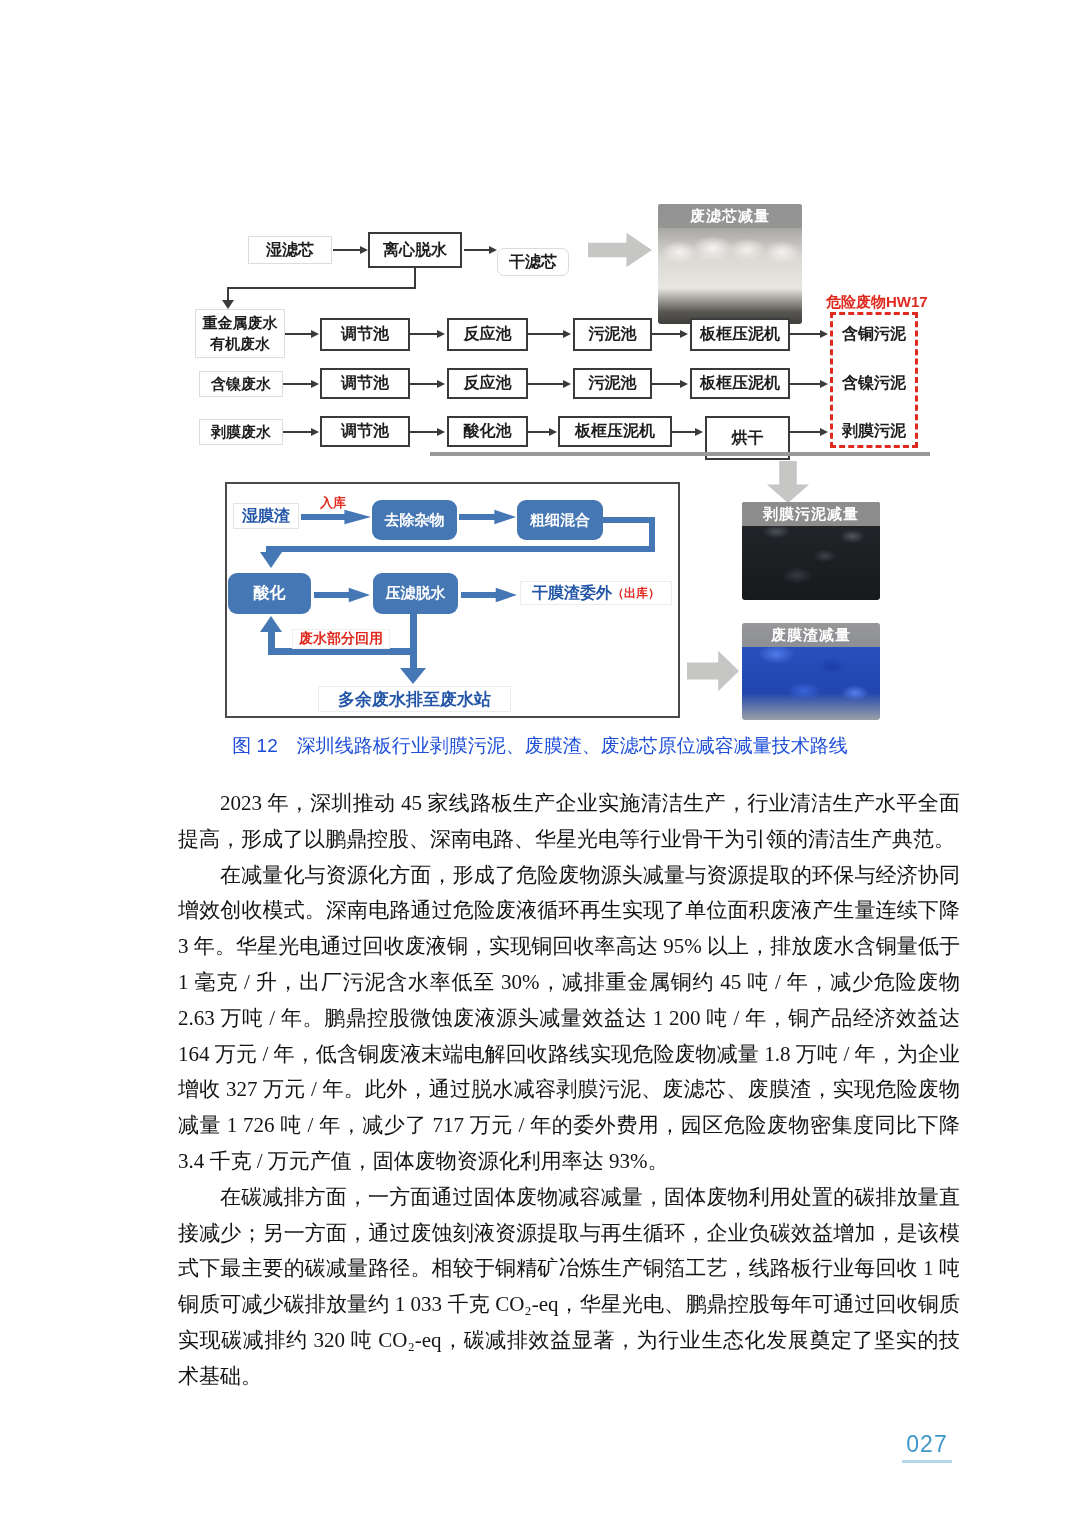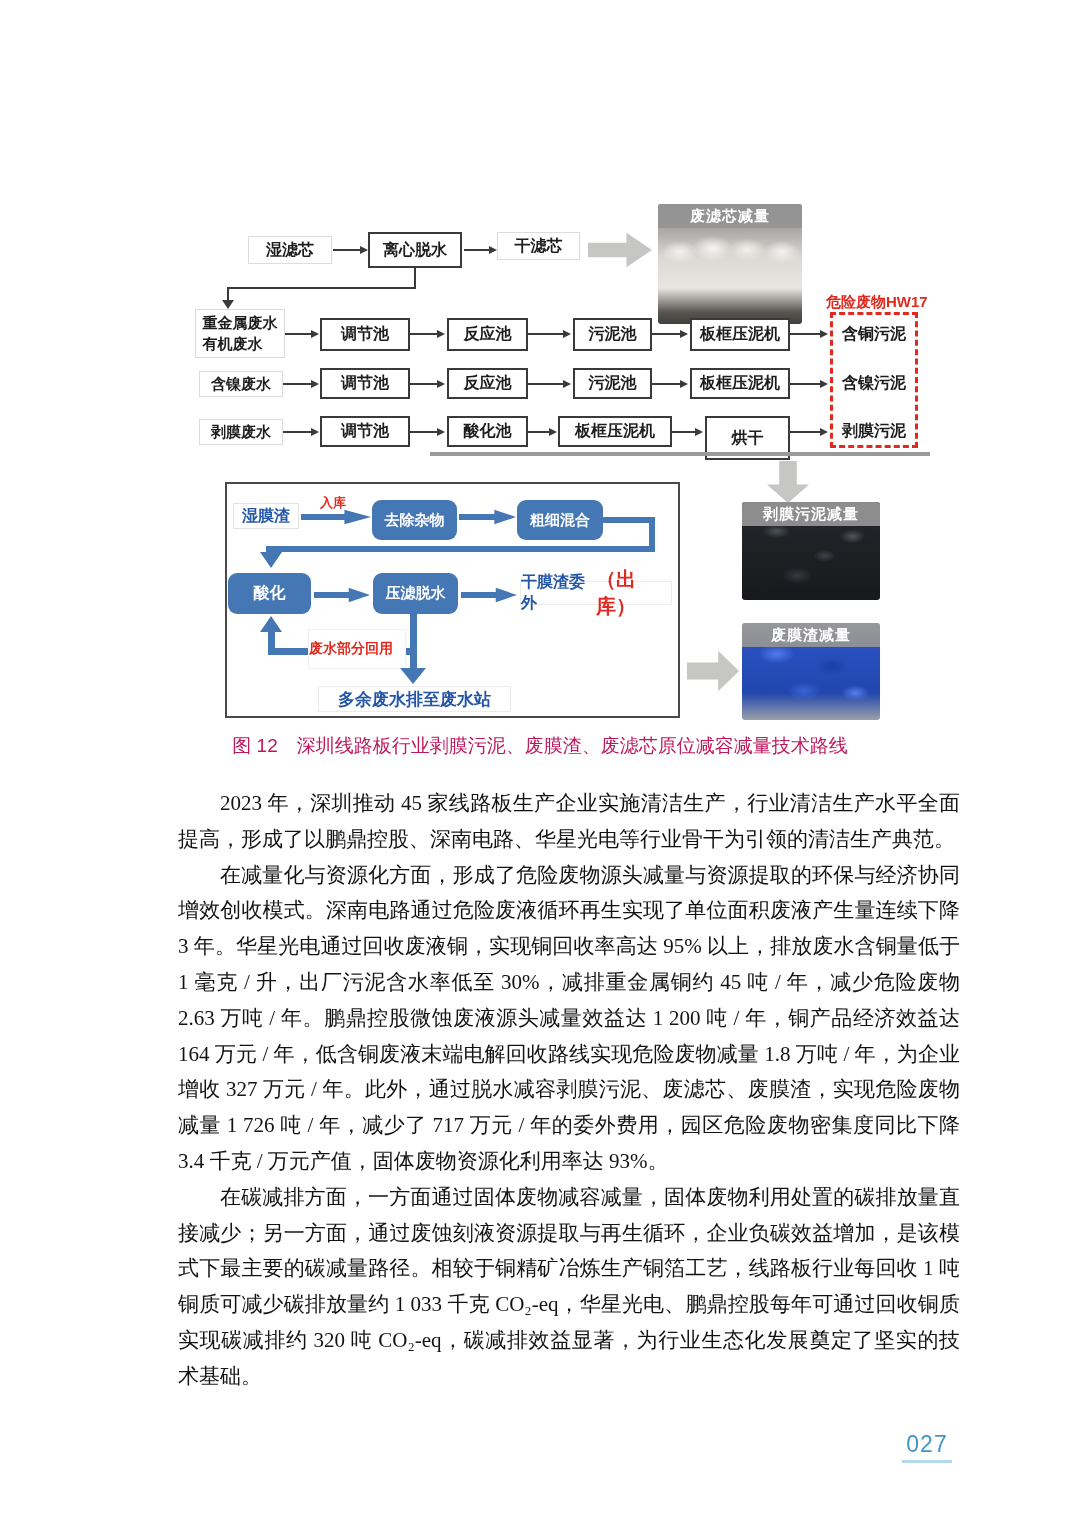--- a/index.html
+++ b/index.html
@@ -62,45 +62,45 @@
      radial-gradient(ellipse 22px 12px at 40% 75%, #353b41 0%, rgba(53,59,65,0) 70%),
      linear-gradient(180deg,#24272b 0%,#17191d 100%);}
   .p-blue{background:
      radial-gradient(ellipse 26px 14px at 25% 32%, #507be9 0%, rgba(80,123,233,0) 70%),
      radial-gradient(ellipse 22px 12px at 65% 45%, #1a3ea6 0%, rgba(26,62,166,0) 70%),
      radial-gradient(ellipse 24px 13px at 45% 70%, #3a64d8 0%, rgba(58,100,216,0) 70%),
      radial-gradient(ellipse 20px 11px at 82% 72%, #5580ea 0%, rgba(85,128,234,0) 70%),
      linear-gradient(180deg,#ced2d7 0%,#2a50c0 22%,#2146ae 72%,#9aa0a8 100%);}
 
   
-  .caption{color:#be185d;font-family:"Liberation Sans","DejaVu Sans",sans-serif;
+  .caption{color:#1d4ed8;font-family:"Liberation Sans","DejaVu Sans",sans-serif;
         font-size:19px;text-align:center;font-weight:500;}
   .bodyblock{font-size:21px;line-height:35.8px;color:#131313;text-align:justify;}
   .bodyblock .heading{font-weight:bold;text-indent:2em;margin:0;}
   .bodyblock p{margin:0;text-indent:2em;}
   .pagenum{color:#3f97c8;font-family:"Liberation Sans","DejaVu Sans",sans-serif;font-size:23px;
         text-align:center;border-bottom:3px solid #b5d9ea;padding-bottom:2px;letter-spacing:1px;}
-  .pre{white-space:pre-line;text-align:left;line-height:1.35;}
+  .pre{white-space:pre-line;text-align:center;line-height:1.35;}
 </style>
 </head>
 <body>
 
 <div class="page">
 
   <div class="abs" style="left:0;top:0;width:1080px;height:760px;">
 
     <div class="abs lbox" style="left:248px;top:236px;width:84px;height:28px;">
         <span>湿滤芯</span>
       </div>
     <div class="abs conn" style="left:333px;top:249px;width:28px;"></div>
     <div class="abs dbox" style="left:368px;top:232px;width:94px;height:36px;">
         <span>离心脱水</span>
       </div>
     <div class="abs conn" style="left:464px;top:249px;width:26px;"></div>
-    <div class="abs lbox" style="left:497px;top:232px;width:83px;height:28px;">
+    <div class="abs lbox" style="left:497px;top:248px;width:72px;height:28px;border-radius:7px;">
         <span>干滤芯</span>
       </div>
     <div class="abs fat right" style="left:588px;top:232px;width:64px;height:36px;"></div>
 
     <div class="abs photo" style="left:658px;top:204px;width:144px;height:120px;">
       <div class="body p-bags"></div>
       <div class="banner">废滤芯减量</div>
     </div>
 
     <div class="abs vline" style="left:414px;top:268px;height:21px;"></div>
@@ -209,28 +209,28 @@
     <div class="abs bflow" style="left:228px;top:573px;width:83px;height:41px;">
         <span>酸化</span>
       </div>
     <div class="abs barrow" style="left:314px;top:587px;width:56px;height:16px;"></div>
     <div class="abs bflow" style="left:373px;top:573px;width:85px;height:41px;">
         <span style="font-size:15px;">压滤脱水</span>
       </div>
     <div class="abs barrow" style="left:461px;top:587px;width:56px;height:16px;"></div>
     <div class="abs" style="left:520px;top:581px;width:152px;height:24px;display:flex;align-items:center;border:1px solid #ececec;background:#fff;justify-content:center;">
       <span class="bluetext" style="font-size:16px;">干膜渣委外</span>
-        <span class="redtext" style="font-size:20px;">（出库）</span>
+        <span class="redtext" style="font-size:12px;">（出库）</span>
     </div>
 
     <div class="abs bseg" style="left:410px;top:614px;width:7px;height:56px;"></div>
     <div class="abs bseg" style="left:268px;top:648px;width:146px;height:7px;"></div>
     <div class="abs bseg" style="left:268px;top:631px;width:7px;height:22px;"></div>
     <div class="abs btri-up" style="left:260px;top:616px;"></div>
-    <div class="abs" style="left:308px;top:629px;width:98px;height:40px;background:#fff;border:1px solid #f0f0f0;display:flex;align-items:center;justify-content:flex-start;">
+    <div class="abs" style="left:292px;top:629px;width:98px;height:20px;background:#fff;border:1px solid #f0f0f0;display:flex;align-items:center;justify-content:center;">
       <span class="redtext" style="font-size:14px;">废水部分回用</span>
     </div>
     <div class="abs btri-down" style="left:400px;top:668px;border-left-width:13px;border-right-width:13px;"></div>
     <div class="abs" style="left:318px;top:686px;width:193px;height:26px;background:#fff;border:1px solid #ececec;display:flex;align-items:center;justify-content:center;">
       <span class="bluetext" style="font-size:17px;">多余废水排至废水站</span>
     </div>
 
     <div class="abs caption" style="left:140px;top:733px;width:800px;">图 12　深圳线路板行业剥膜污泥、废膜渣、废滤芯原位减容减量技术路线</div>
   </div>
 

